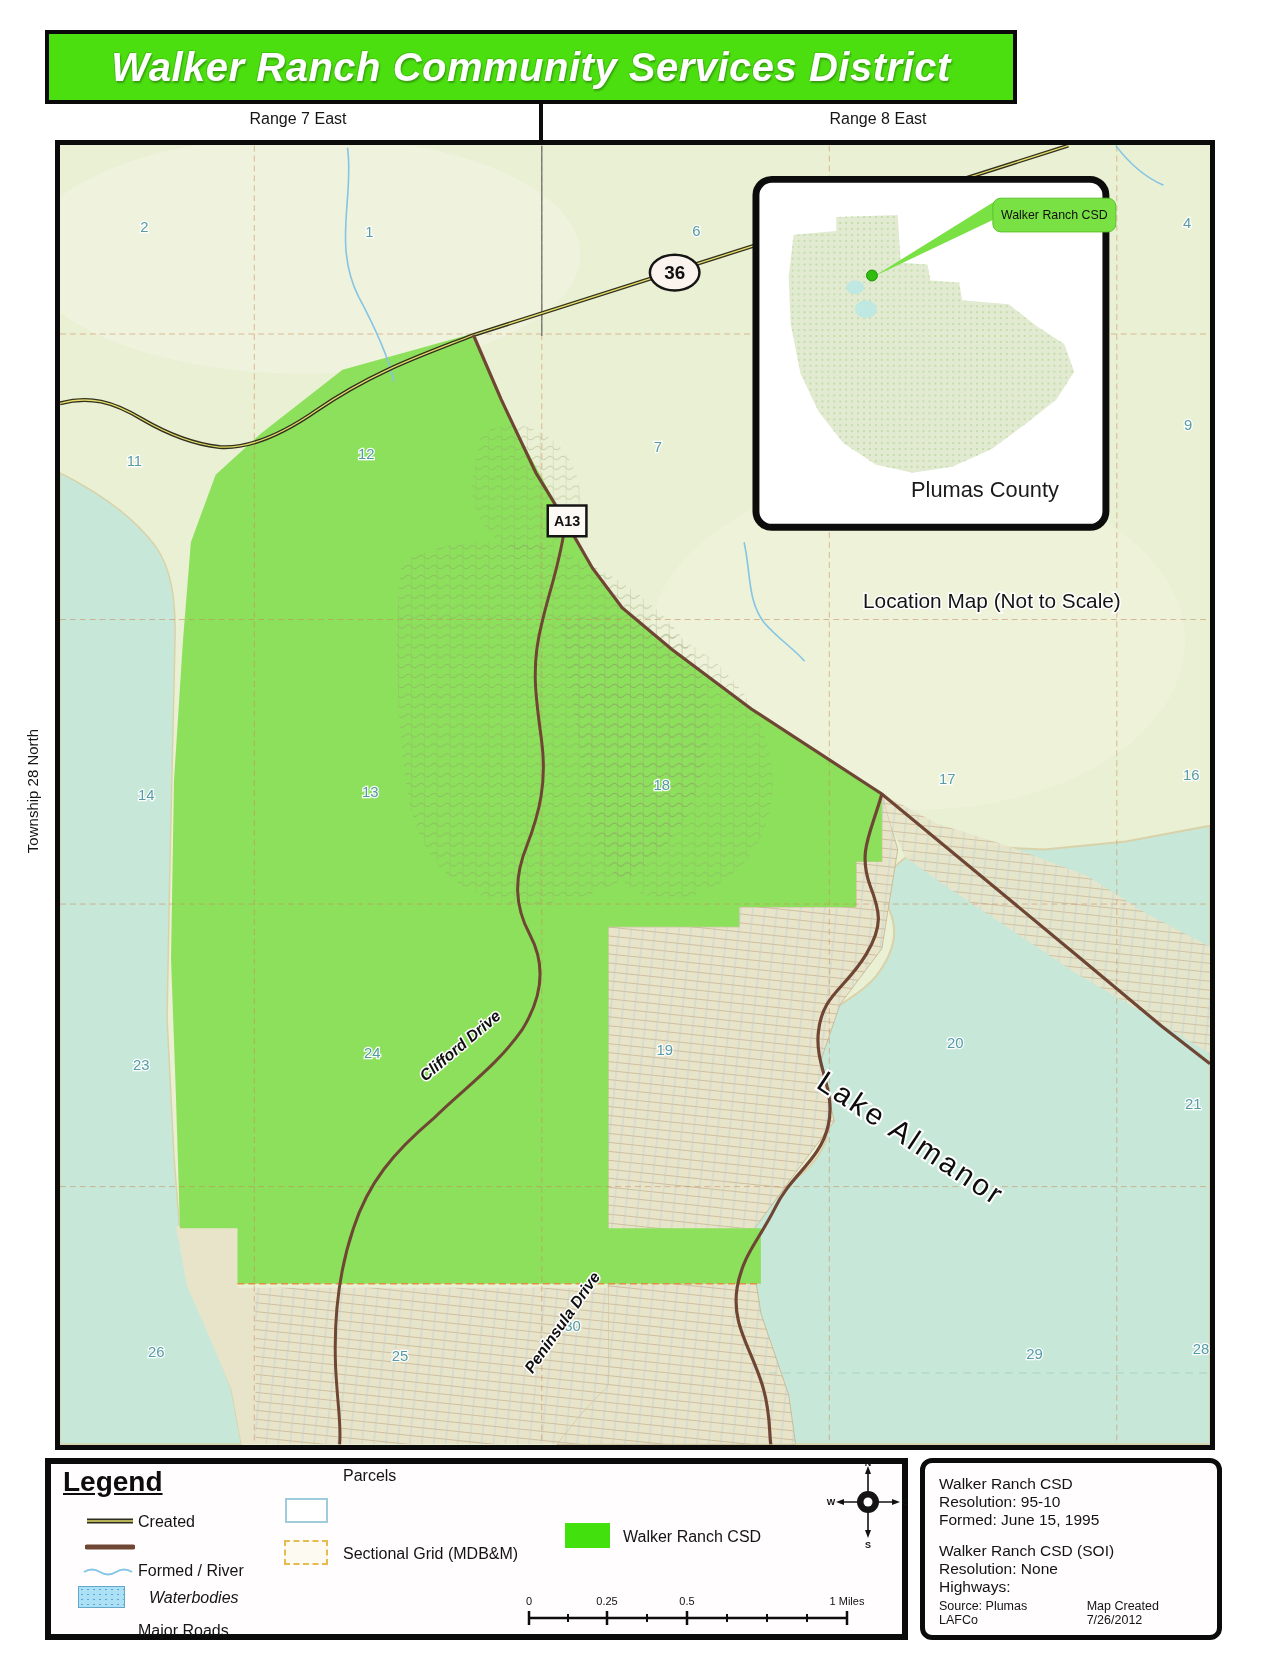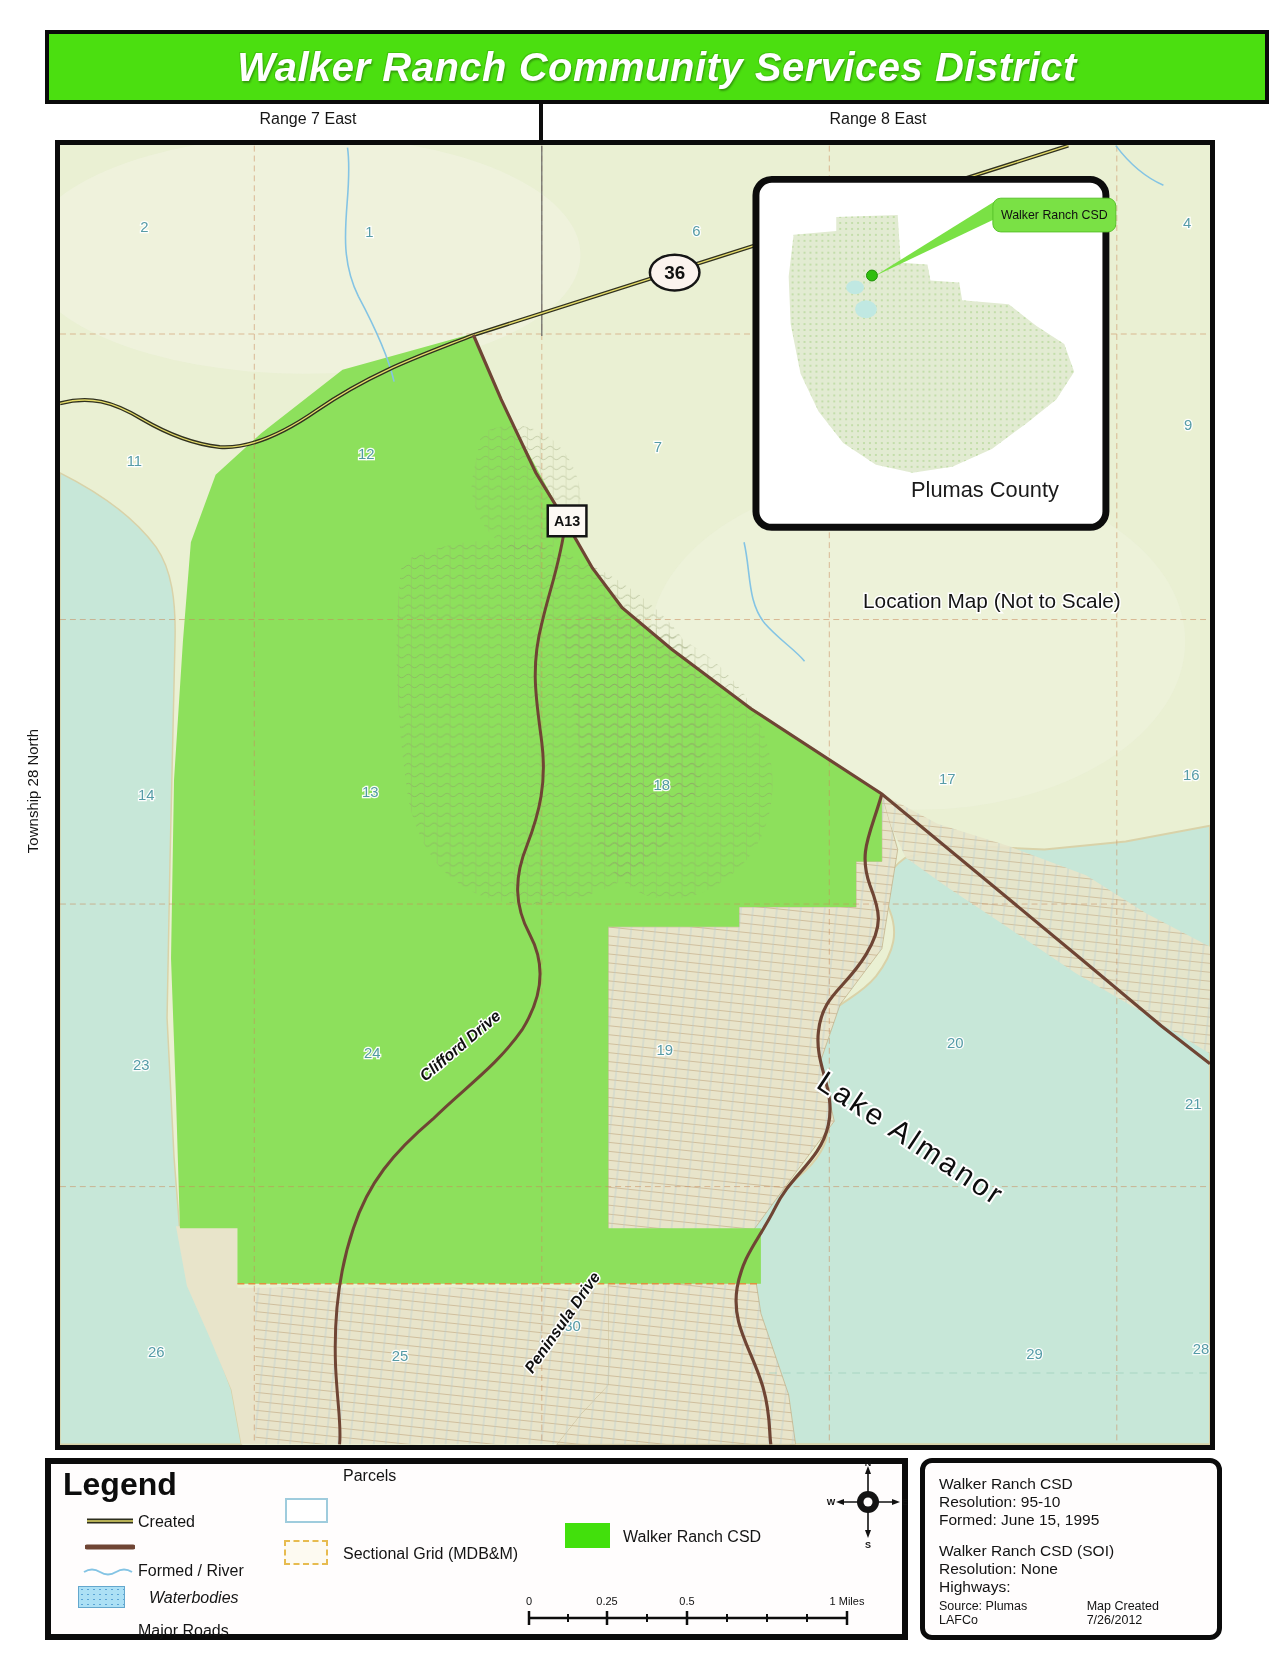--- a/index.html
+++ b/index.html
@@ -6,21 +6,21 @@
     --title_green:#4bdf10; --csd_green:#42e00c; --callout_green:#7ae145;
     --land:#eaf0d3; --water:#c7e7d8; --district:#8de05c;
     --road_major:#6f4534; --highway_dark:#30311f; --highway_core:#e5dc6a;
     --stream:#84c4e4; --section_num:#4f98a5; --grid_dash:#c98a5a;
   }
   html,body{margin:0;padding:0;}
   body{width:1275px;height:1672px;background:#ffffff;position:relative;
        font-family:"Liberation Sans",sans-serif;color:#111;overflow:hidden;}
   .abs{position:absolute;}
   
-  .title-bar{left:45px;top:30px;width:1224px;height:74px;background:var(--title_green);
+  .title-bar{left:45px;top:30px;width:972px;height:74px;background:var(--title_green);
     border:4px solid #0a0a0a;box-sizing:border-box;display:flex;align-items:center;justify-content:center;}
   .title-bar span{font-size:40px;font-weight:bold;font-style:italic;color:#fff;
     text-shadow:1px 2px 2px rgba(0,0,0,.30), -1px -1px 0 rgba(0,0,0,.12);letter-spacing:.5px;}
   
   .range-label{top:110px;width:240px;text-align:center;font-size:16px;color:#151515;}
   .range-divider{left:539px;top:104px;width:4px;height:37px;background:#0c0c0c;}
   
   .township{left:-47px;top:782px;width:160px;height:18px;text-align:center;
     transform:rotate(-90deg);font-size:15px;color:#151515;}
   
@@ -33,21 +33,21 @@
     paint-order:stroke;stroke:#ffffff;stroke-width:3px;text-anchor:middle;}
   text.lake{font-size:30px;letter-spacing:3px;fill:#0d0d0d;paint-order:stroke;stroke:#ffffff;
     stroke-width:4px;text-anchor:middle;}
   text.marker{font-weight:bold;fill:#101010;text-anchor:middle;}
   text.caption{font-size:21px;fill:#141414;paint-order:stroke;stroke:#ffffff;stroke-width:3px;text-anchor:middle;}
   text.county{font-size:22px;fill:#1a1a1a;text-anchor:middle;}
   text.callout{font-size:12.5px;fill:#101010;text-anchor:middle;}
   
   .legend-box{left:45px;top:1458px;width:863px;height:182px;border:6px solid #0b0b0b;
     box-sizing:border-box;background:#fffdfd;}
-  .legend-title{left:63px;top:1466px;font-size:32px;font-weight:bold;color:#0d0d0d;}
+  .legend-title{left:63px;top:1466px;font-size:28px;font-weight:bold;color:#0d0d0d;text-decoration:underline;}
   .legend-label{font-size:16px;color:#141414;white-space:nowrap;}
   .swatch{box-sizing:border-box;}
   .swatch-parcels{left:285px;top:1498px;width:43px;height:25px;background:#fff;border:2px solid #9fccdd;}
   .swatch-grid{left:284px;top:1540px;width:44px;height:25px;background:#fdfaf1;border:2px dashed #e7bb4f;}
   .swatch-csd{left:565px;top:1523px;width:45px;height:25px;background:var(--csd_green);}
   .swatch-water{left:78px;top:1586px;width:47px;height:22px;background:#ace0f5;border:1px solid #64a7cd;
     background-image:radial-gradient(#5aa3d4 1px, transparent 1.3px);background-size:6px 5px;}
   
   .info-box{left:920px;top:1458px;width:302px;height:182px;border:5px solid #0b0b0b;border-radius:12px;
     box-sizing:border-box;background:#fffdfd;padding:12px 14px 8px 14px;display:flex;flex-direction:column;}
@@ -55,21 +55,21 @@
   .info-line:empty{min-height:13px;}
   .info-source{margin-top:auto;font-size:12.5px;color:#131313;display:flex;gap:32px;}
 </style>
 </head>
 <body>
 
 <div class="abs title-bar">
   <span>Walker Ranch Community Services District</span>
 </div>
 
-<div class="abs range-label" style="left:188px;">Range 7 East</div>
+<div class="abs range-label" style="left:178px;">Range 7 East</div>
 <div class="abs range-label" style="left:758px;">Range 8 East</div>
 <div class="abs range-divider"></div>
 
 <div class="abs township">Township 28 North</div>
 
 <div class="abs map-frame">
 <svg width="1150" height="1300" viewBox="55 140 1160 1310" xmlns="http://www.w3.org/2000/svg">
   <defs>
     <pattern id="pt" width="12" height="9" patternUnits="userSpaceOnUse" patternTransform="rotate(6)">
       <path d="M0,4.5 H12" stroke="#bfa47e" stroke-width="0.8"></path>

